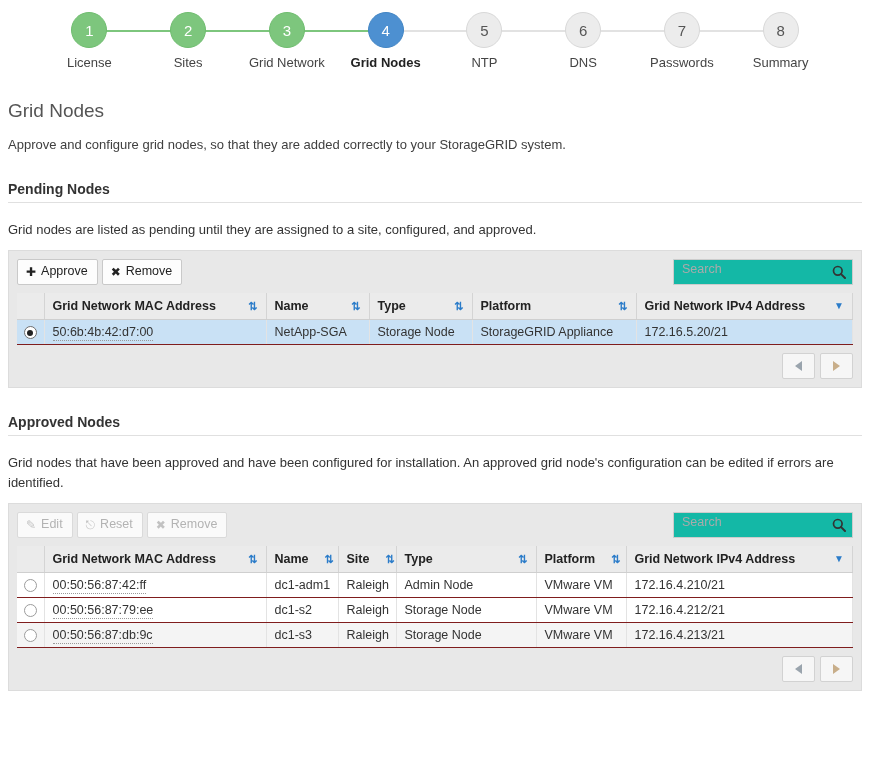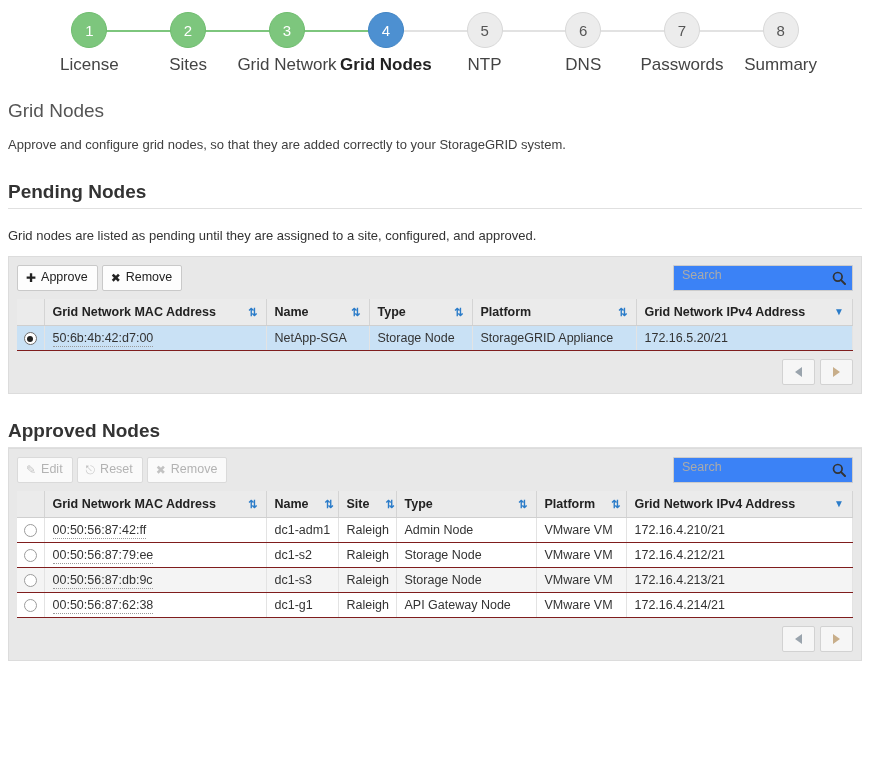--- a/index.html
+++ b/index.html
@@ -71,21 +71,21 @@
     width: 100%;
     height: 2px;
     z-index: 1;
   }
   .step.done .connector { background: #7dc67d; }
   .step.current .connector { background: #e2e2e2; }
   .step.todo .connector { background: #e2e2e2; }
   .step:last-child .connector { display: none; }
   .step .label {
     margin-top: 7px;
-    font-size: 17px;
+    font-size: 13px;
     color: #444444;
     white-space: nowrap;
   }
   .step.current .label {
     font-weight: bold;
     color: #222222;
   }
 
   
   .content {
@@ -97,21 +97,21 @@
     color: #555555;
     margin: 22px 0 14px 0;
   }
   p.page-desc {
     font-size: 13px;
     color: #404040;
     margin: 0 0 26px 0;
     line-height: 1.45;
   }
   h2.section-title {
-    font-size: 19px;
+    font-size: 14px;
     font-weight: bold;
     color: #333333;
     margin: 0 0 0 0;
     padding-bottom: 5px;
     border-bottom: 1px solid #e0e0e0;
   }
   p.section-desc {
     font-size: 13px;
     color: #333333;
     margin: 17px 0 11px 0;
@@ -161,21 +161,21 @@
 
   .search-wrap {
     position: relative;
     width: 180px;
   }
   .search-wrap input {
     width: 100%;
     box-sizing: border-box;
     height: 26px;
     border: 1px solid #cccccc;
-    background: #3b82f6;
+    background: #14b8a6;
     font-family: "Liberation Sans", sans-serif;
     font-size: 12.5px;
     color: #333333;
     padding: 3px 26px 9px 8px;
     border-radius: 1px;
   }
   .search-wrap input::placeholder { color: #aaaaaa; }
   .search-wrap .s-icon {
     position: absolute;
     right: 7px;
@@ -445,20 +445,21 @@
       </div>
       <div class="pbtn">
         <span class="tri-r"></span>
       </div>
     </div>
   </div>
 
   <div class="section-gap"></div>
 
   <h2 class="section-title">Approved Nodes</h2>
+  <p class="section-desc">Grid nodes that have been approved and have been configured for installation. An approved grid node's configuration can be edited if errors are identified.</p>
 
   <div class="panel">
     <div class="panel-toolbar">
       <div class="btn-group">
         <button class="btn disabled" disabled="">
           <span class="gl">✎</span>
           <span>Edit</span>
         </button>
         <button class="btn disabled" disabled="">
           <span class="gl">⎋</span>
@@ -552,29 +553,20 @@
           </tr>
           <tr class="alt">
             <td class="sel-col"><span class="radio"></span></td>
             <td class="mac"><span class="dotted">00:50:56:87:db:9c</span></td>
             <td class="">dc1-s3</td>
             <td class="">Raleigh</td>
             <td class="">Storage Node</td>
             <td class="">VMware VM</td>
             <td class="">172.16.4.213/21</td>
           </tr>
-          <tr class="">
-            <td class="sel-col"><span class="radio"></span></td>
-            <td class="mac"><span class="dotted">00:50:56:87:62:38</span></td>
-            <td class="">dc1-g1</td>
-            <td class="">Raleigh</td>
-            <td class="">API Gateway Node</td>
-            <td class="">VMware VM</td>
-            <td class="">172.16.4.214/21</td>
-          </tr>
         </tbody>
     </table>
 
     <div class="pager">
       <div class="pbtn">
         <span class="tri-l"></span>
       </div>
       <div class="pbtn">
         <span class="tri-r"></span>
       </div>

